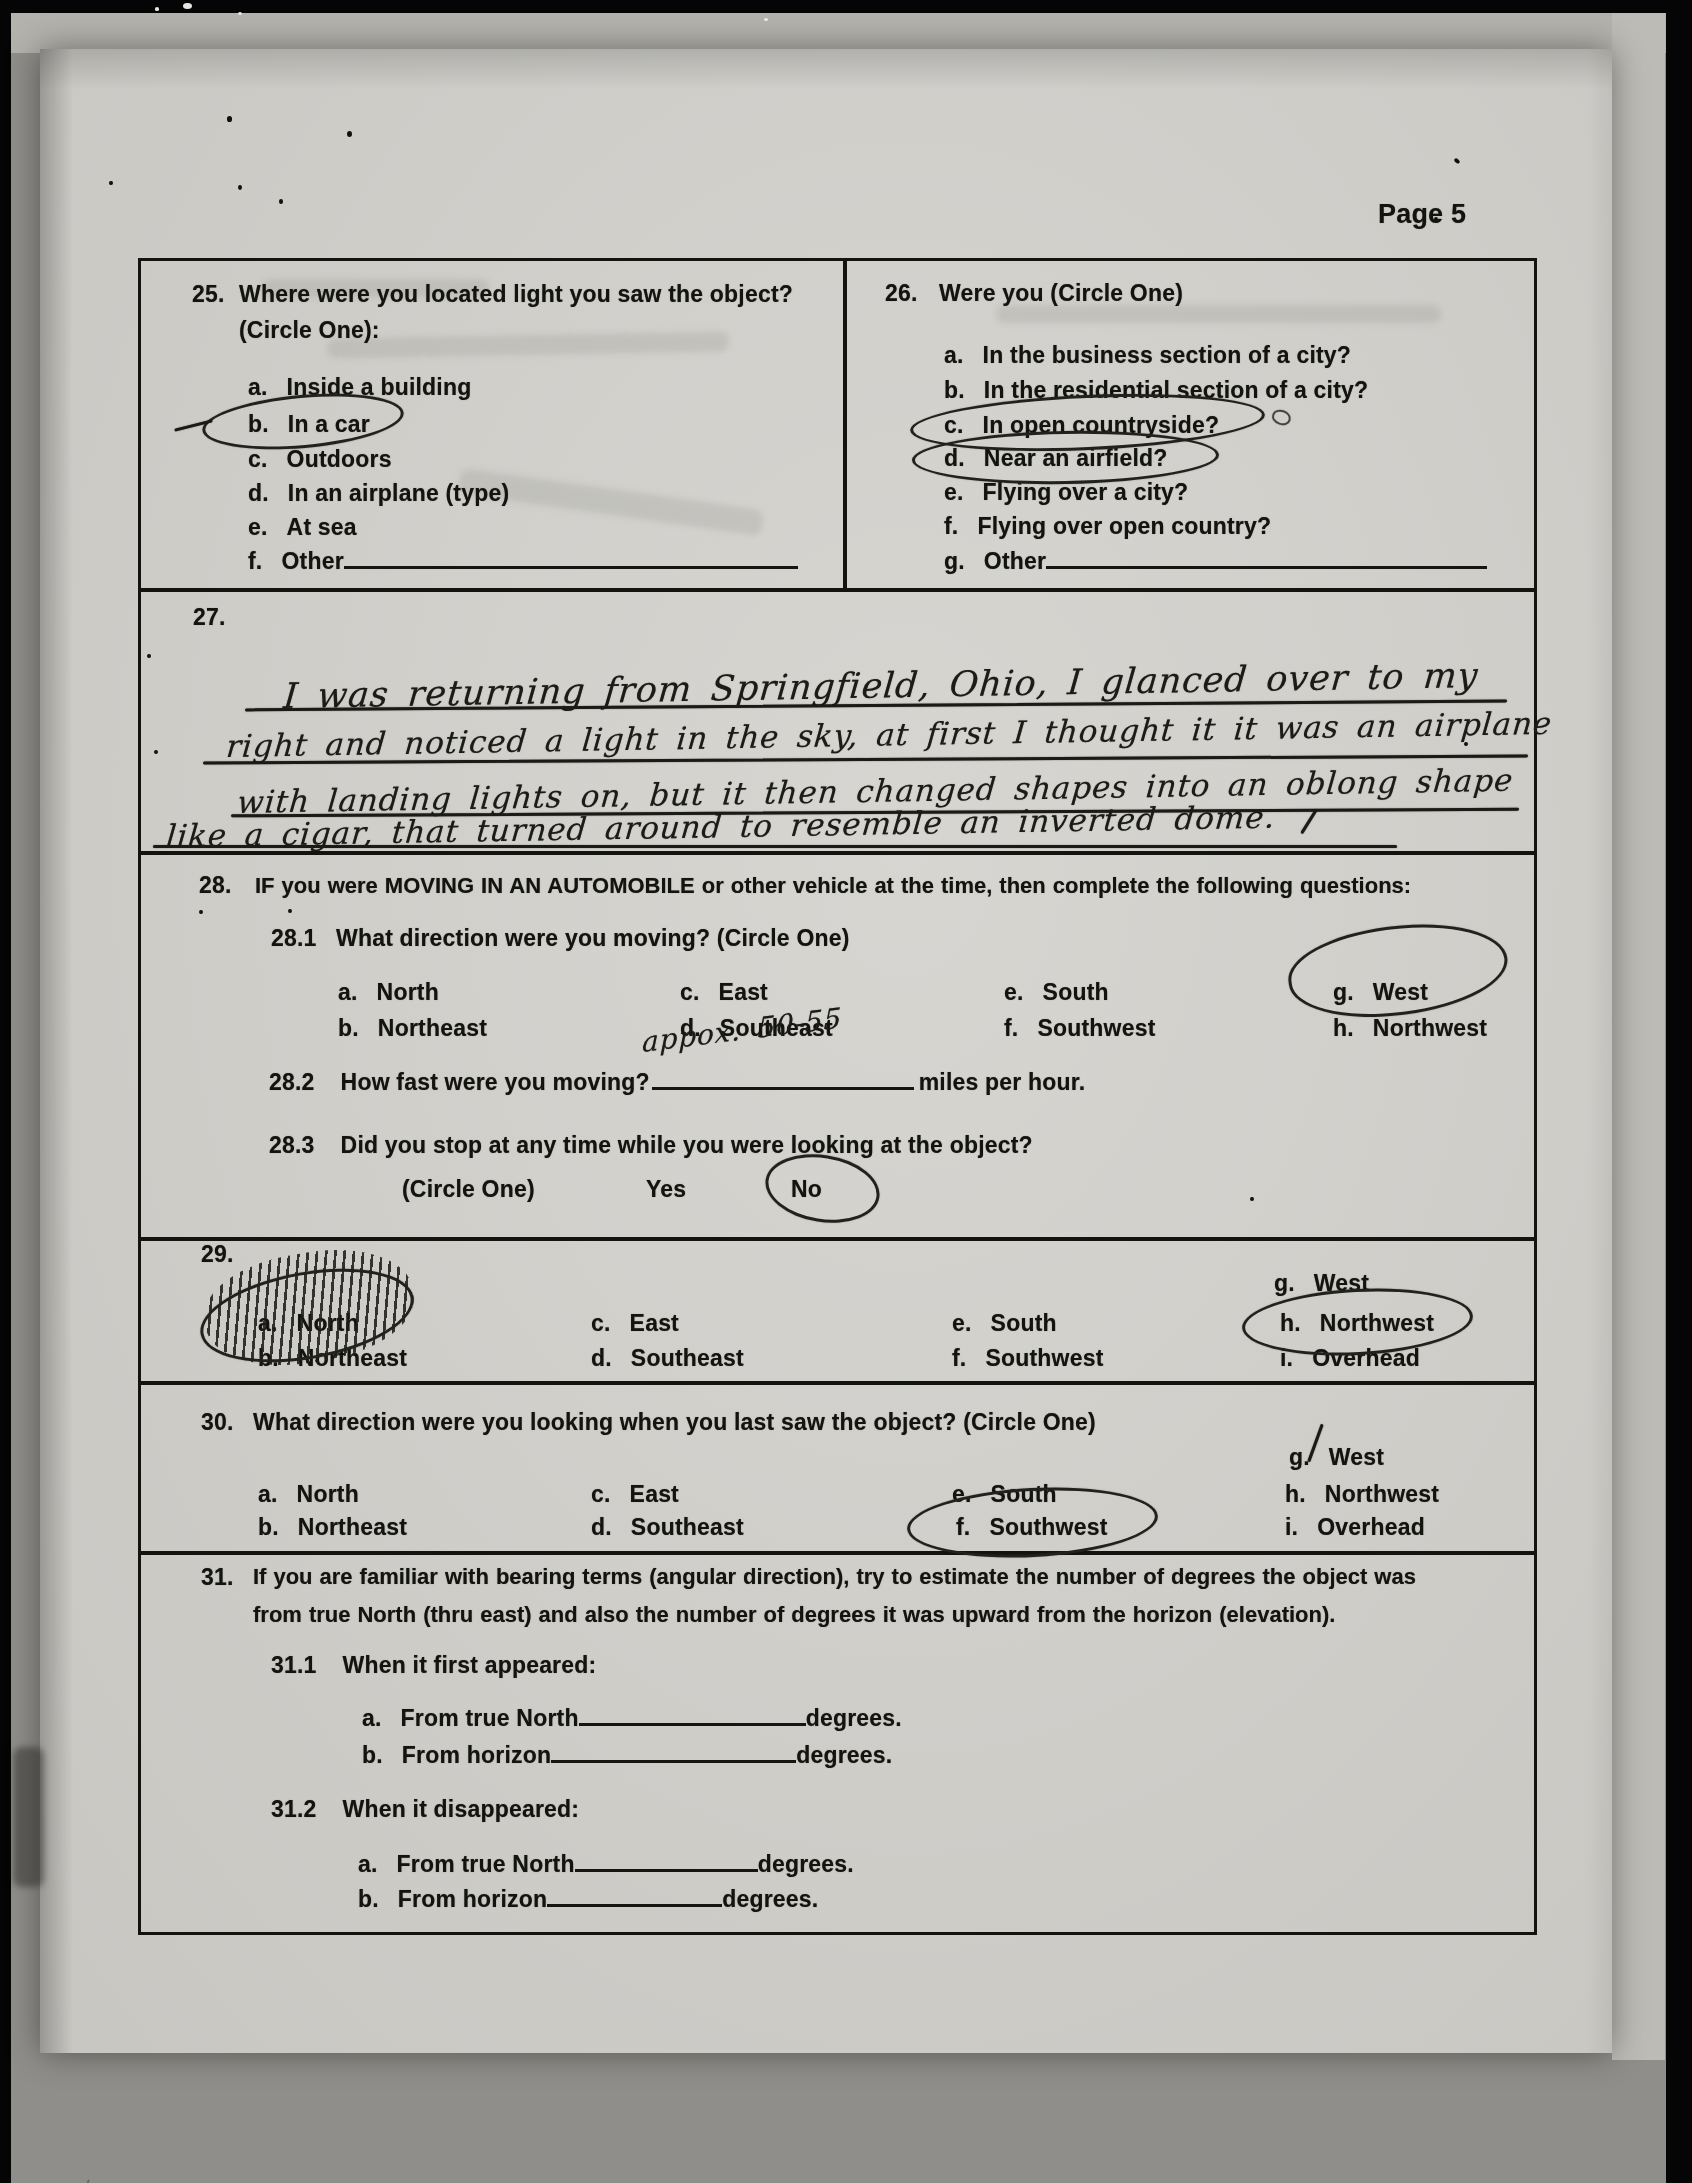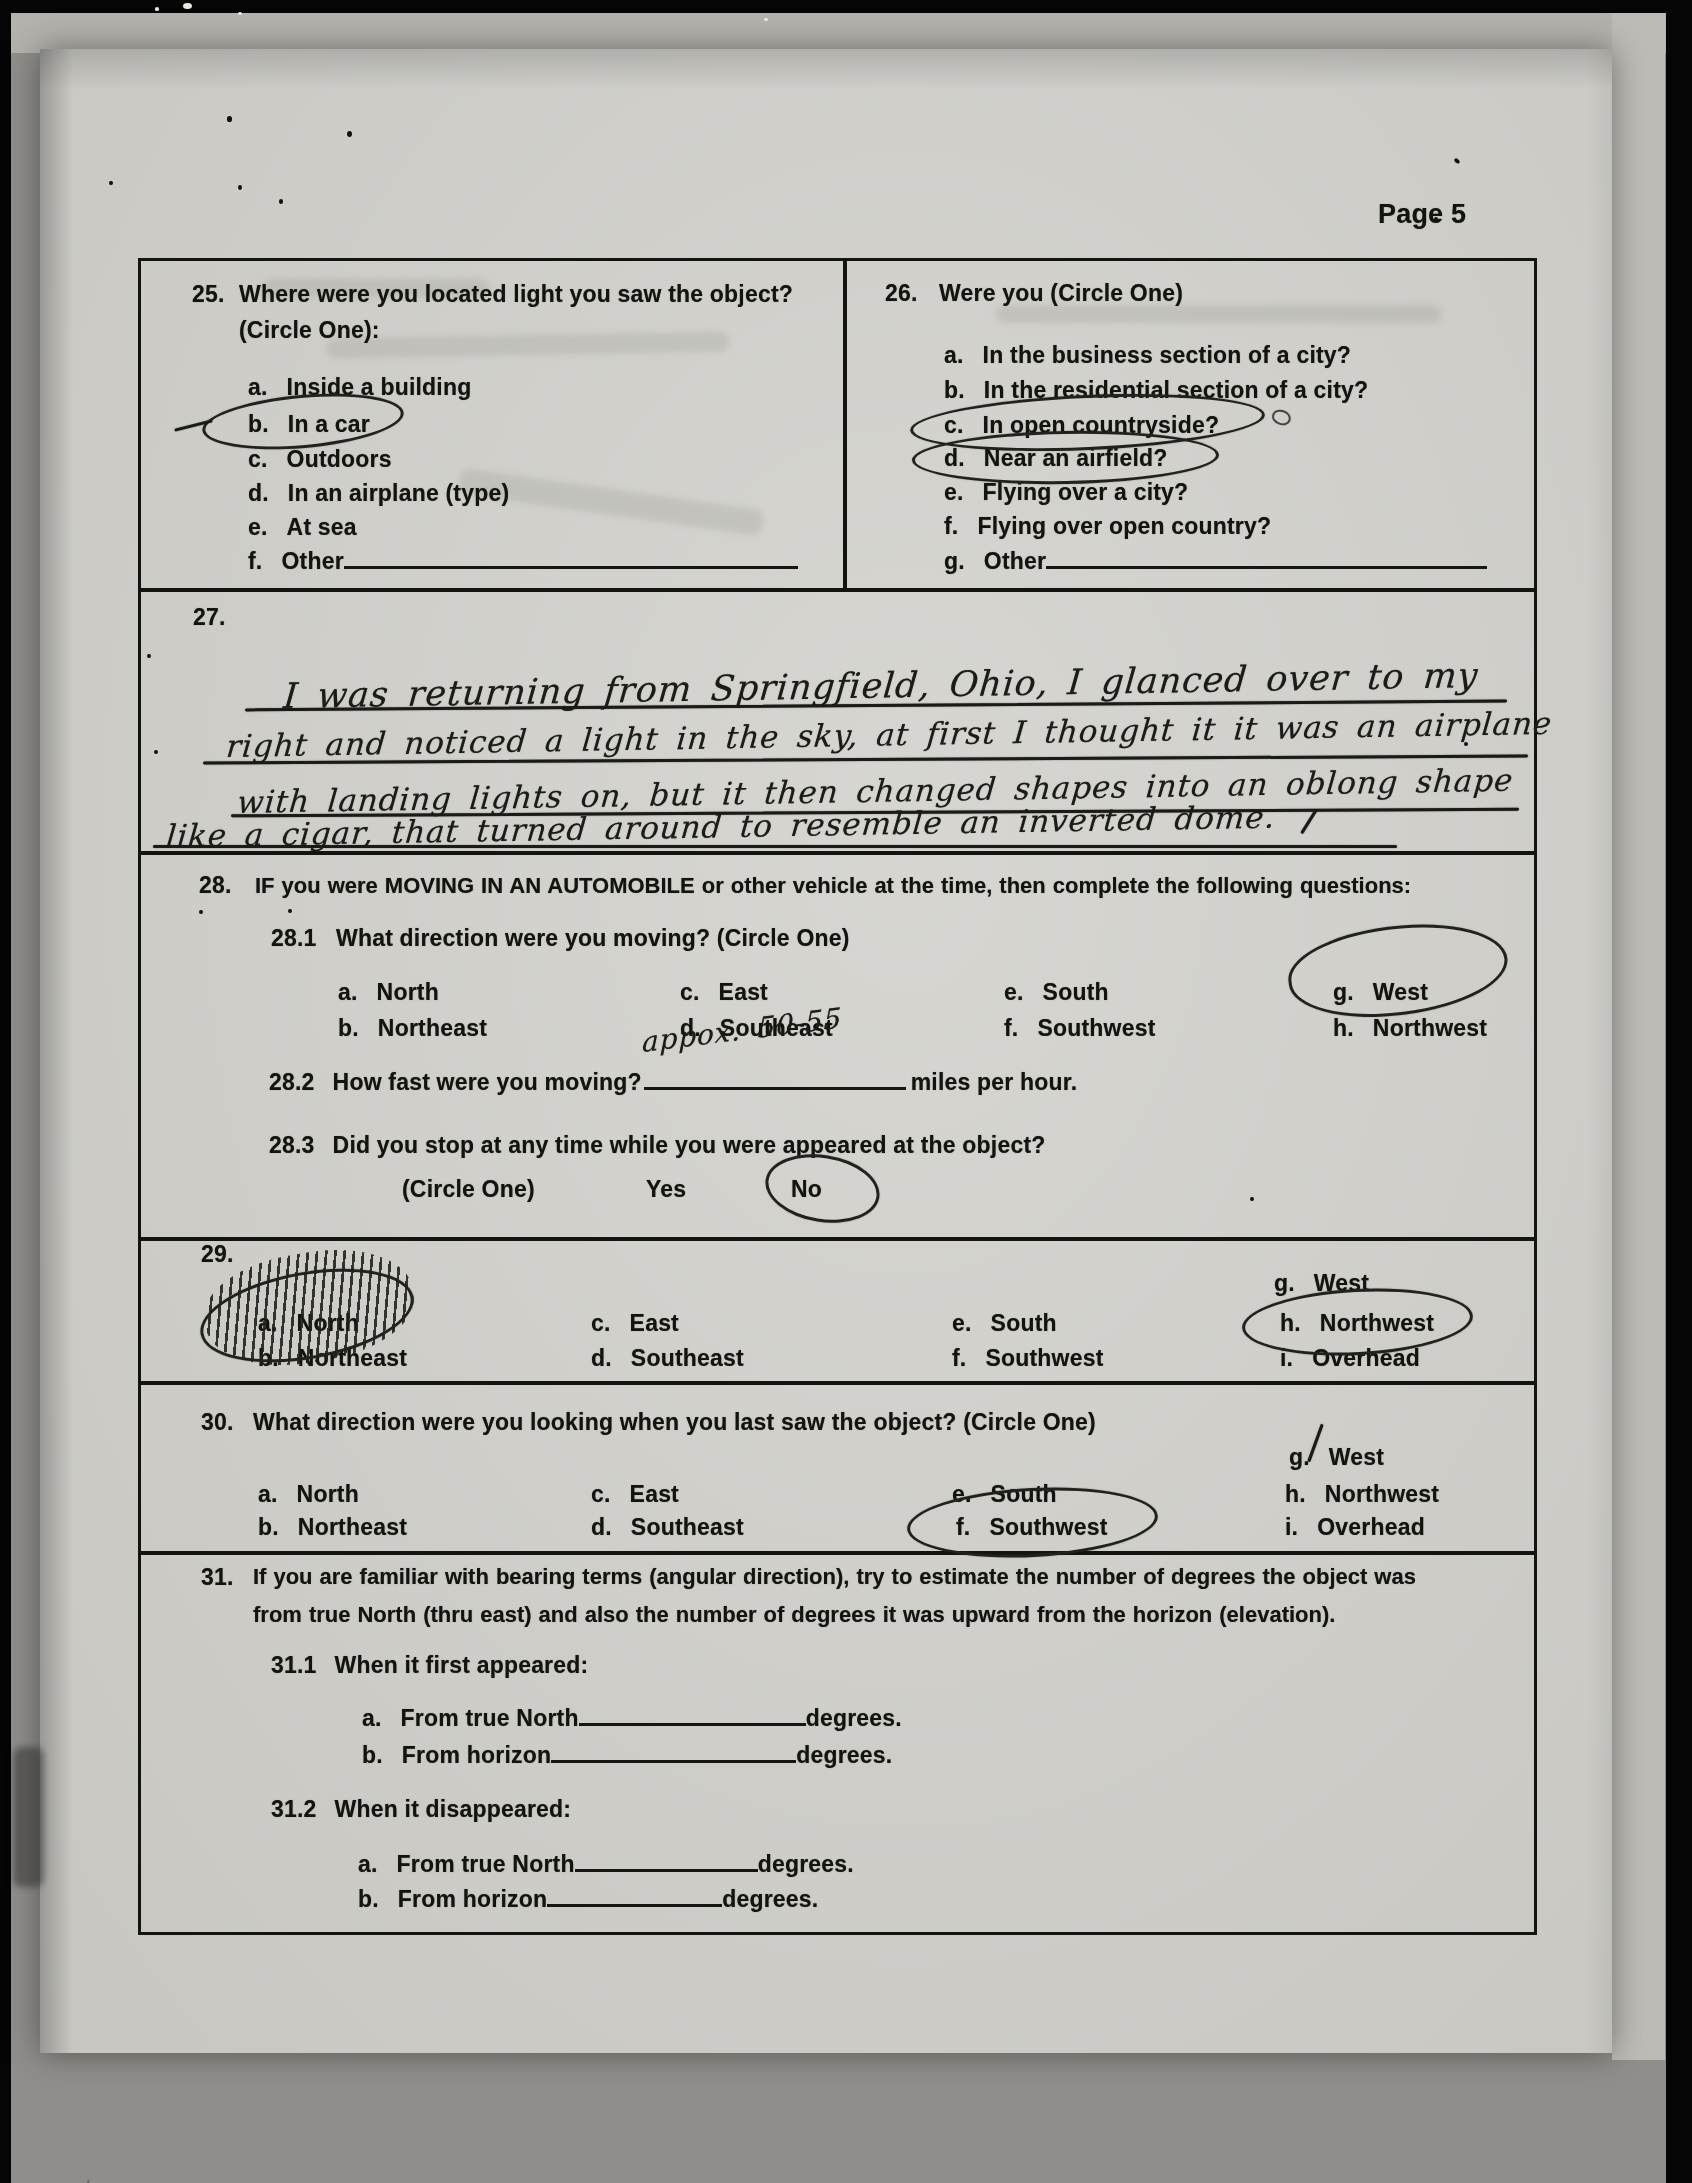--- a/index.html
+++ b/index.html
@@ -14,21 +14,21 @@
                          linear-gradient(270deg,rgba(0,0,0,.06),rgba(0,0,0,0) 26px),
                          radial-gradient(ellipse at 55% 40%,rgba(255,255,255,.10),rgba(0,0,0,.05));
         box-shadow:0 0 31px rgba(0,0,0,.4);}
   .box{position:absolute;border:3.5px solid #13130f;background:transparent;}
   .vrule{position:absolute;width:3.5px;background:#13130f;}
   .hrule{position:absolute;height:3.5px;background:#13130f;}
   .t{position:absolute;font-weight:700;font-size:23px;color:#131310;letter-spacing:0.2px;
      white-space:nowrap;text-shadow:0 0 0.9px rgba(25,25,20,.5);line-height:1.15;}
   .small-ls{letter-spacing:0;font-size:22px;word-spacing:0.9px;}
   .gap{margin-left:19px;}
-  .gap2{margin-left:18px;}
+  .gap2{margin-left:26px;}
   .blank{display:inline-block;border-bottom:3.1px solid #151512;height:5.2px;}
   .rule{position:absolute;height:3.1px;background:#1a1a17;border-radius:1.7px;box-shadow:0 0 1.3px rgba(0,0,0,.55);}
   .hw{position:absolute;font-family:"DejaVu Serif",serif;font-style:italic;font-weight:500;
       font-size:33px;color:#1b1b18;white-space:nowrap;letter-spacing:0.9px;word-spacing:7px;
       transform:rotate(-1deg) skewX(-6deg);transform-origin:left bottom;
       text-shadow:0 0 0.9px rgba(25,25,20,.55);}
   .circ{position:absolute;border:3.5px solid #21211d;border-radius:50%;box-shadow:0 0 1.3px rgba(0,0,0,.4);}
   .hatch{position:absolute;border-radius:46%;
          background:repeating-linear-gradient(104deg,transparent 0 6.5px,#1d1d1a 6.5px 9.2px);opacity:.88;}
   .speck{position:absolute;background:#111;border-radius:50%;}
@@ -128,21 +128,21 @@
   <div class="t" style="left:680px;top:1015px"><span>d.</span><span class="gap">Southeast</span></div>
   <div class="t" style="left:1004px;top:979px"><span>e.</span><span class="gap">South</span></div>
   <div class="t" style="left:1004px;top:1015px"><span>f.</span><span class="gap">Southwest</span></div>
   <div class="t" style="left:1333px;top:979px"><span>g.</span><span class="gap">West</span></div>
   <div class="t" style="left:1333px;top:1015px"><span>h.</span><span class="gap">Northwest</span></div>
   <div class="circ" style="left:1288px;top:926px;width:214px;height:83px;transform:rotate(-7deg);border-radius:48% 52% 50% 50%"></div>
 
   <div class="t" style="left:269px;top:1069px"><span>28.2</span><span class="gap2">How fast were you moving?</span><span class="blank" style="width:262px;margin-left:2.6px"></span><span style="margin-left:4.4px">miles per hour.</span></div>
   <div class="hw" style="left:642px;top:1026px;font-size:28px;transform:rotate(-7deg) skewX(-8deg)">appox.  50-55</div>
 
-  <div class="t" style="left:269px;top:1132px"><span>28.3</span><span class="gap2">Did you stop at any time while you were appeared at the object?</span></div>
+  <div class="t" style="left:269px;top:1132px"><span>28.3</span><span class="gap2">Did you stop at any time while you were looking at the object?</span></div>
   <div class="t" style="left:402px;top:1176px">(Circle One)</div>
   <div class="t" style="left:646px;top:1176px">Yes</div>
   <div class="t" style="left:791px;top:1176px">No</div>
   <div class="circ" style="left:765px;top:1155px;width:109px;height:61px;transform:rotate(9deg)"></div>
 
   <div class="t" style="left:201px;top:1241px">29.</div>
   <div class="t" style="left:1274px;top:1270px"><span>g.</span><span class="gap">West</span></div>
   <div class="t" style="left:258px;top:1310px"><span>a.</span><span class="gap">North</span></div>
   <div class="t" style="left:258px;top:1345px"><span>b.</span><span class="gap">Northeast</span></div>
   <div class="t" style="left:591px;top:1310px"><span>c.</span><span class="gap">East</span></div>

